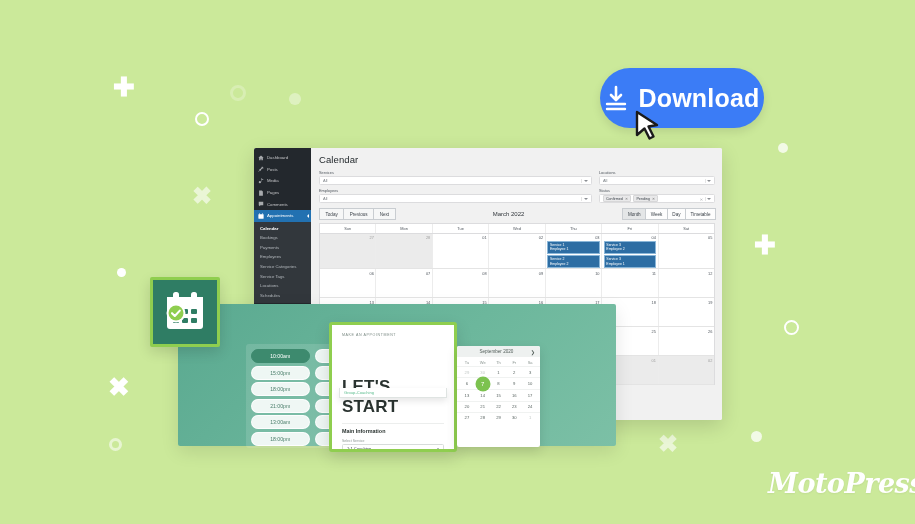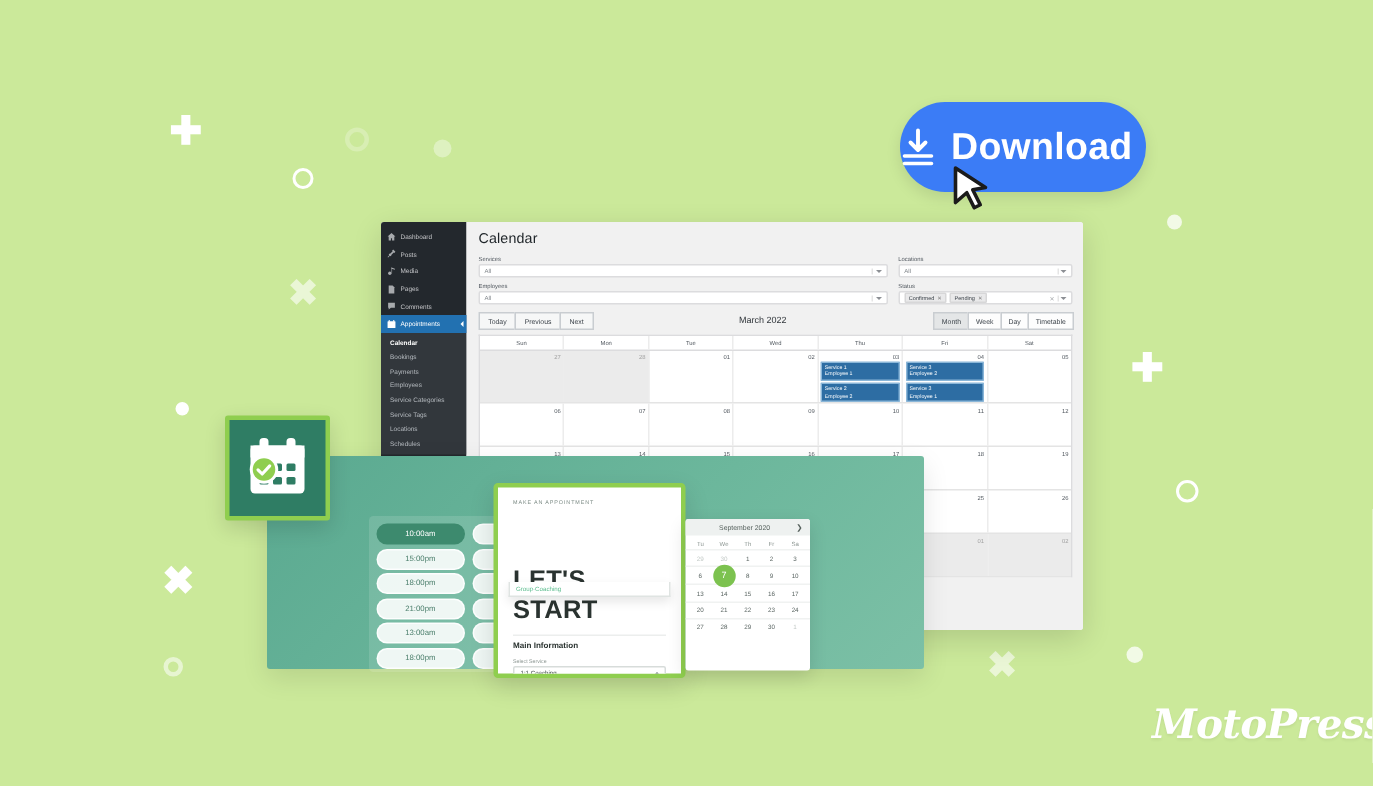--- a/index.html
+++ b/index.html
@@ -35,21 +35,21 @@
   .deco-x-soft { color: rgba(255,255,255,0.6); font-weight: bold; line-height: 1; }
   .deco-dot-soft { border-radius: 50%; background: rgba(255,255,255,0.75); }
 
   
   #download-btn {
     position: absolute;
     left: 600px; top: 68px;
     width: 164px; height: 60px;
     background: #3b7cf6;
     border-radius: 30px;
-    display: flex; align-items: center; 
+    display: flex; align-items: center; justify-content: center;
     gap: 10px;
     box-shadow: 0 4px 10px rgba(0,0,0,0.10);
     cursor: pointer;
   }
   #download-btn .dl-label {
     color: #ffffff;
     font-size: 25px;
     font-weight: bold;
     letter-spacing: 0.2px;
   }

